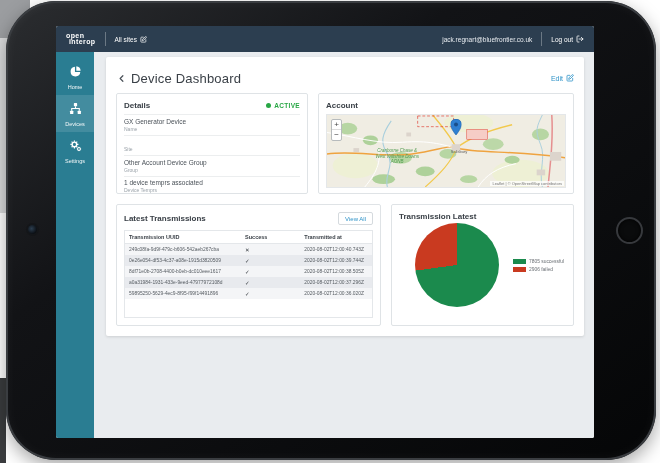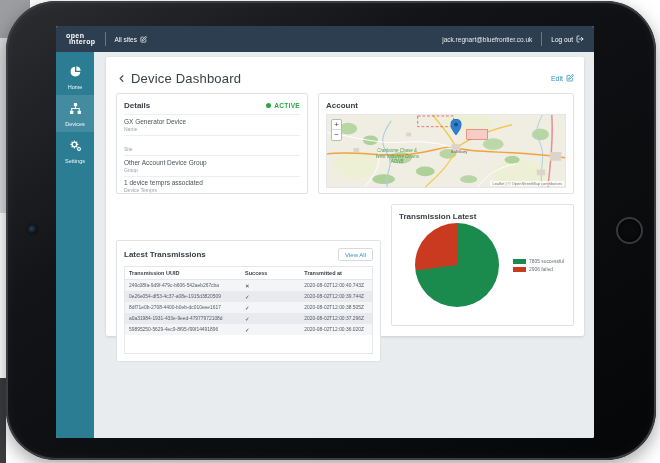--- a/index.html
+++ b/index.html
@@ -73,21 +73,21 @@
   .zoomctl { position:absolute; left:4px; top:4px; width:11px; border:1px solid #b7bbbd; border-radius:2px; background:#fff; z-index:3; }
   .zoomctl div { font-size:8px; line-height:9px; height:10px; text-align:center; color:#444; cursor:pointer; }
   .zoomctl div:first-child { border-bottom:1px solid #ddd; }
   .pin { position:absolute; left:54%; top:33%; transform:translate(-50%,-100%); z-index:2; }
   .city-label { position:absolute; left:52%; top:47%; font-size:4px; color:#5c5c5c; z-index:2; }
   .aonb { position:absolute; left:19%; top:46%; width:50px; text-align:center; font-size:4.5px; font-style:italic;
     color:#4e9a4e; line-height:1.25; z-index:2; }
   .attribution { position:absolute; right:1px; bottom:1px; font-size:4px; color:#777; background:rgba(255,255,255,.75); padding:0 2px; z-index:3; }
 
   .row2 { display:flex; gap:10px; margin-top:10px; }
-  .transmissions { width:265px; height:122px; display:flex; flex-direction:column;margin-top:36px; }
+  .transmissions { width:265px; height:122px; display:flex; flex-direction:column; }
   .trans-head { display:flex; align-items:center; margin-bottom:5px; }
   .viewall-btn { margin-left:auto; font-size:6px; color:#2f93c8; background:#fff; border:1px solid #d5dade; border-radius:2px;
     padding:2.5px 6px; cursor:pointer; }
   .table-box { border:1px solid #e4e7ea; flex:1; overflow:hidden; }
   table { width:100%; border-collapse:collapse; table-layout:fixed; }
   th { font-size:5.5px; color:#3a4047; text-align:left; padding:3px 4px; border-bottom:1px solid #e4e7ea; font-weight:bold; }
   td { font-size:4.9px; color:#565c62; padding:2.5px 4px; }
   tbody tr:nth-child(odd)  { background:#f4f5f7; }
   tbody tr:nth-child(even) { background:#e8eaee; }
   tbody tr { cursor:pointer; }

